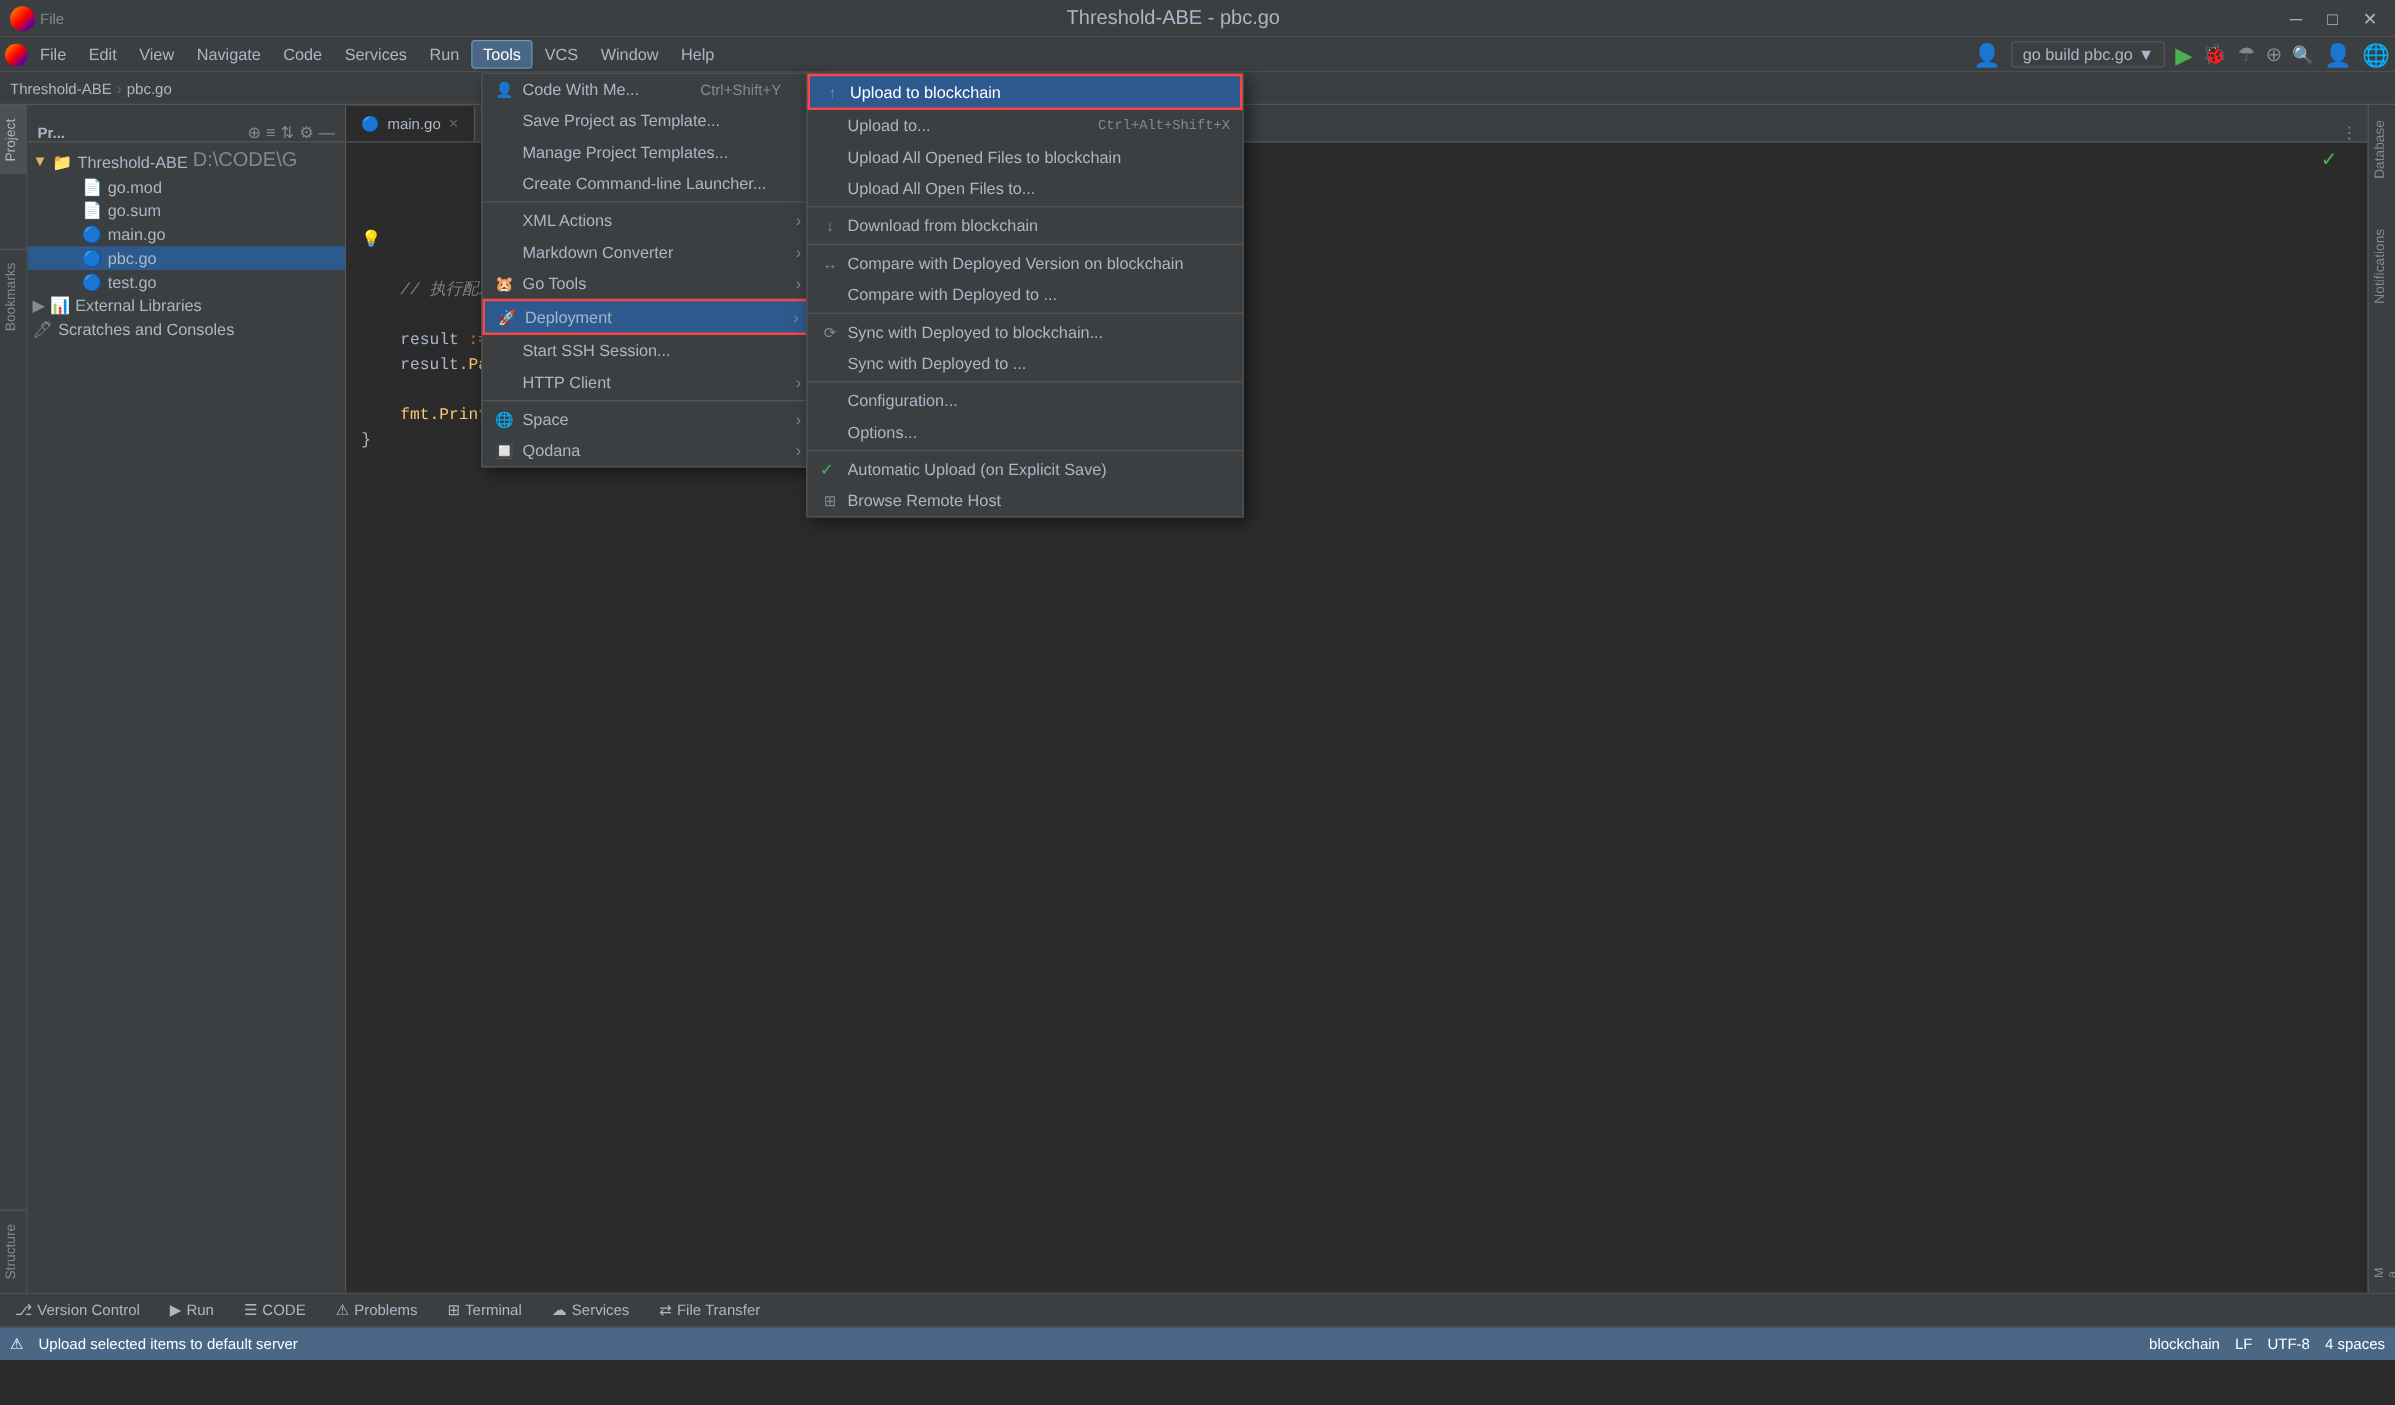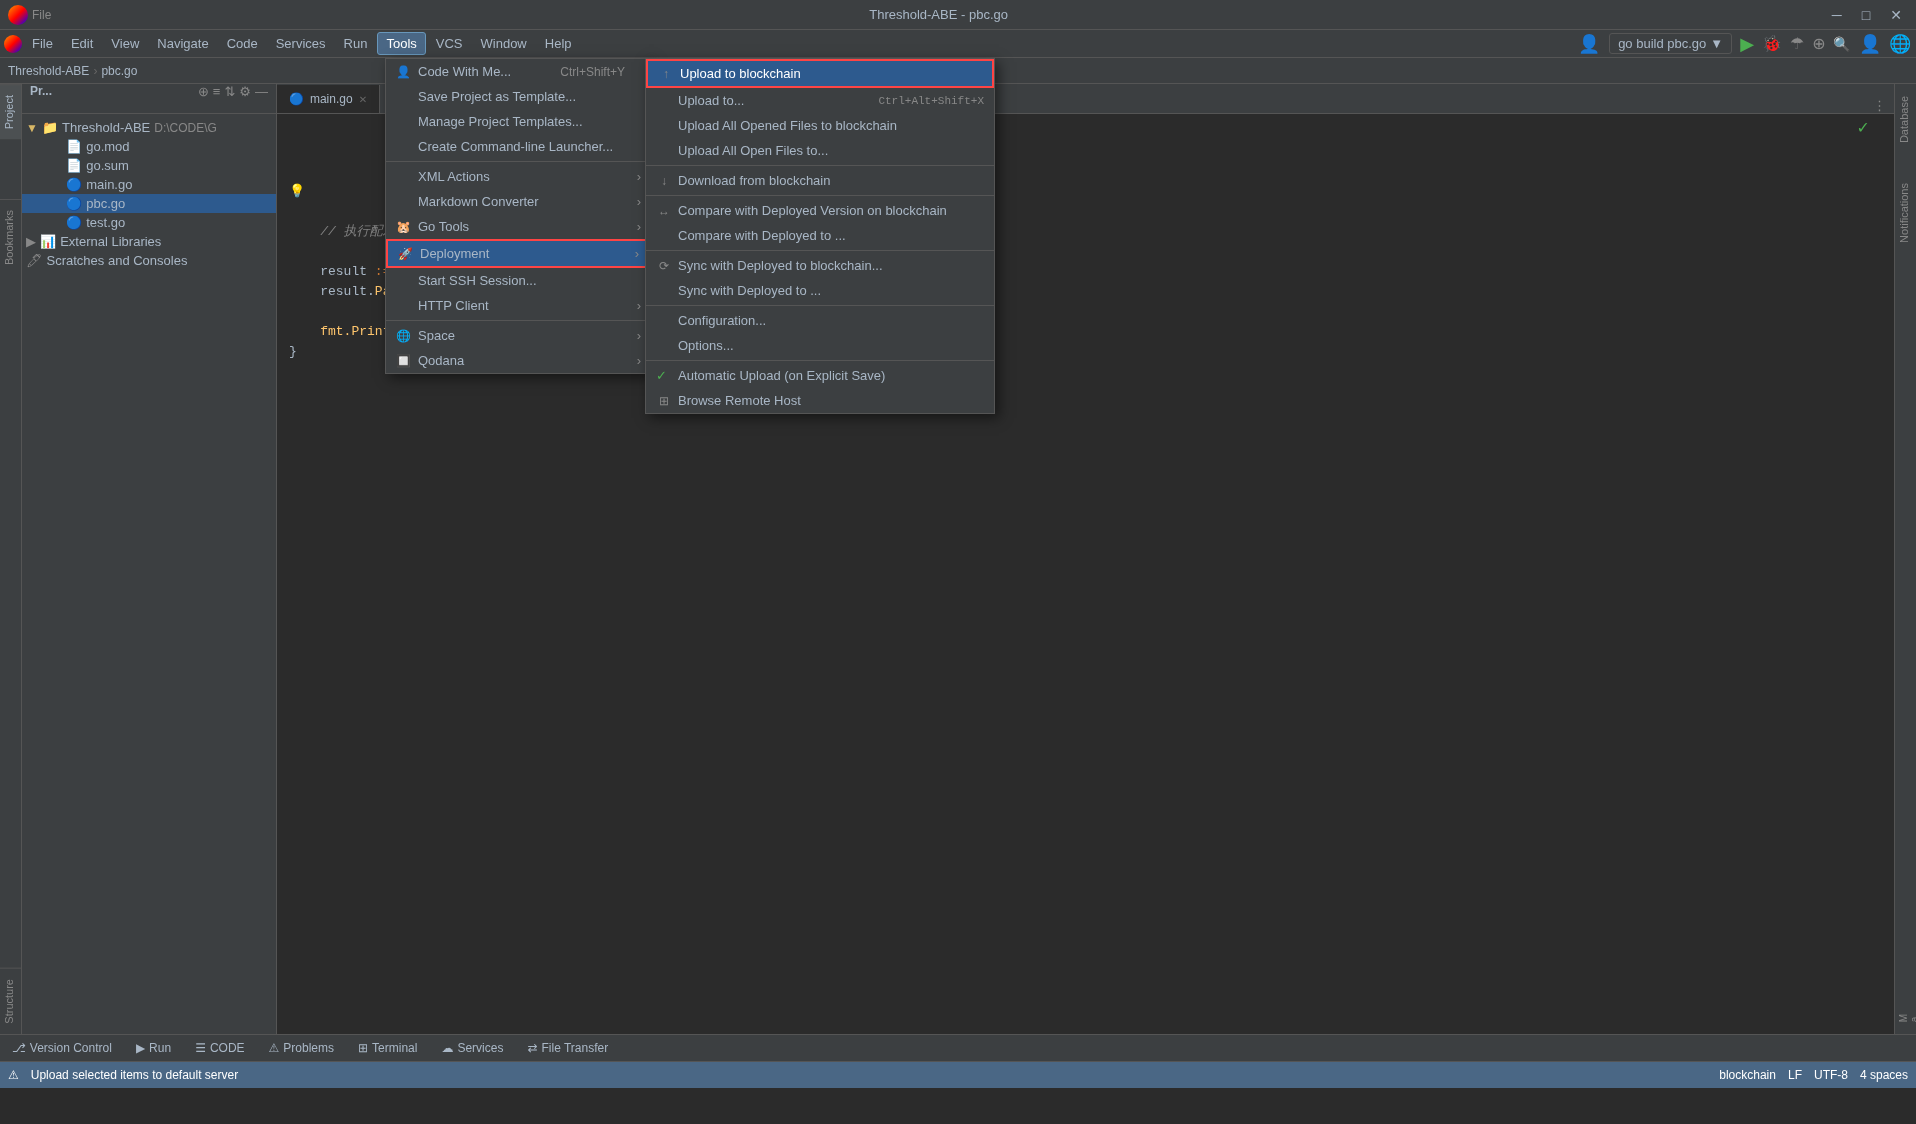--- a/index.html
+++ b/index.html
@@ -18,21 +18,21 @@
     .title-bar {
       height: 30px;
       background: #3c3f41;
       display: flex;
       align-items: center;
       justify-content: space-between;
       padding: 0 8px;
       border-bottom: 1px solid #555;
     }
     .title-bar-left { display: flex; align-items: center; gap: 4px; }
-    .title-bar-center { color: #a9b7c6; font-size: 13px; text-align: right; }
+    .title-bar-center { color: #a9b7c6; font-size: 16px; text-align: right; }
     .title-bar-right { display: flex; gap: 8px; }
     .title-btn { color: #a9b7c6; font-size: 14px; cursor: pointer; padding: 2px 6px; }
 
     
     .menu-bar {
       height: 28px;
       background: #3c3f41;
       display: flex;
       align-items: center;
       padding: 0 4px;
@@ -73,21 +73,21 @@
       background: #3c3f41;
       border-right: 1px solid #555;
       display: flex;
       flex-direction: column;
       overflow: hidden;
     }
     .sidebar-header {
       height: 30px;
       background: #3c3f41;
       display: flex;
-      align-items: flex-start;
+      align-items: flex-end;
       padding: 0 8px;
       gap: 4px;
       border-bottom: 1px solid #555;
     }
     .sidebar-tree { flex: 1; overflow: auto; padding: 4px 0; }
     .tree-item {
       display: flex;
       align-items: center;
       padding: 2px 4px;
       cursor: pointer;
@@ -380,21 +380,21 @@
       <span style="cursor:pointer;color:#888;">⇅</span>
       <span style="cursor:pointer;color:#888;">⚙</span>
       <span style="cursor:pointer;color:#888;">—</span>
     </div>
     <div class="sidebar-tree">
 
       <div class="tree-item">
         <span class="tree-icon tree-folder">▼</span>
         <span style="color:#d8b766;">📁</span>
         <span style="color:#a9b7c6;">Threshold-ABE</span>
-        <span style="color:#888;font-size:12px;">D:\CODE\G</span>
+        <span style="color:#888;font-size:16px;">D:\CODE\G</span>
       </div>
 
       <div class="tree-item">
         <span class="tree-indent"></span>
         <span class="tree-indent"></span>
         <span style="color:#888;">📄</span>
         <span>go.mod</span>
       </div>
 
       <div class="tree-item">

